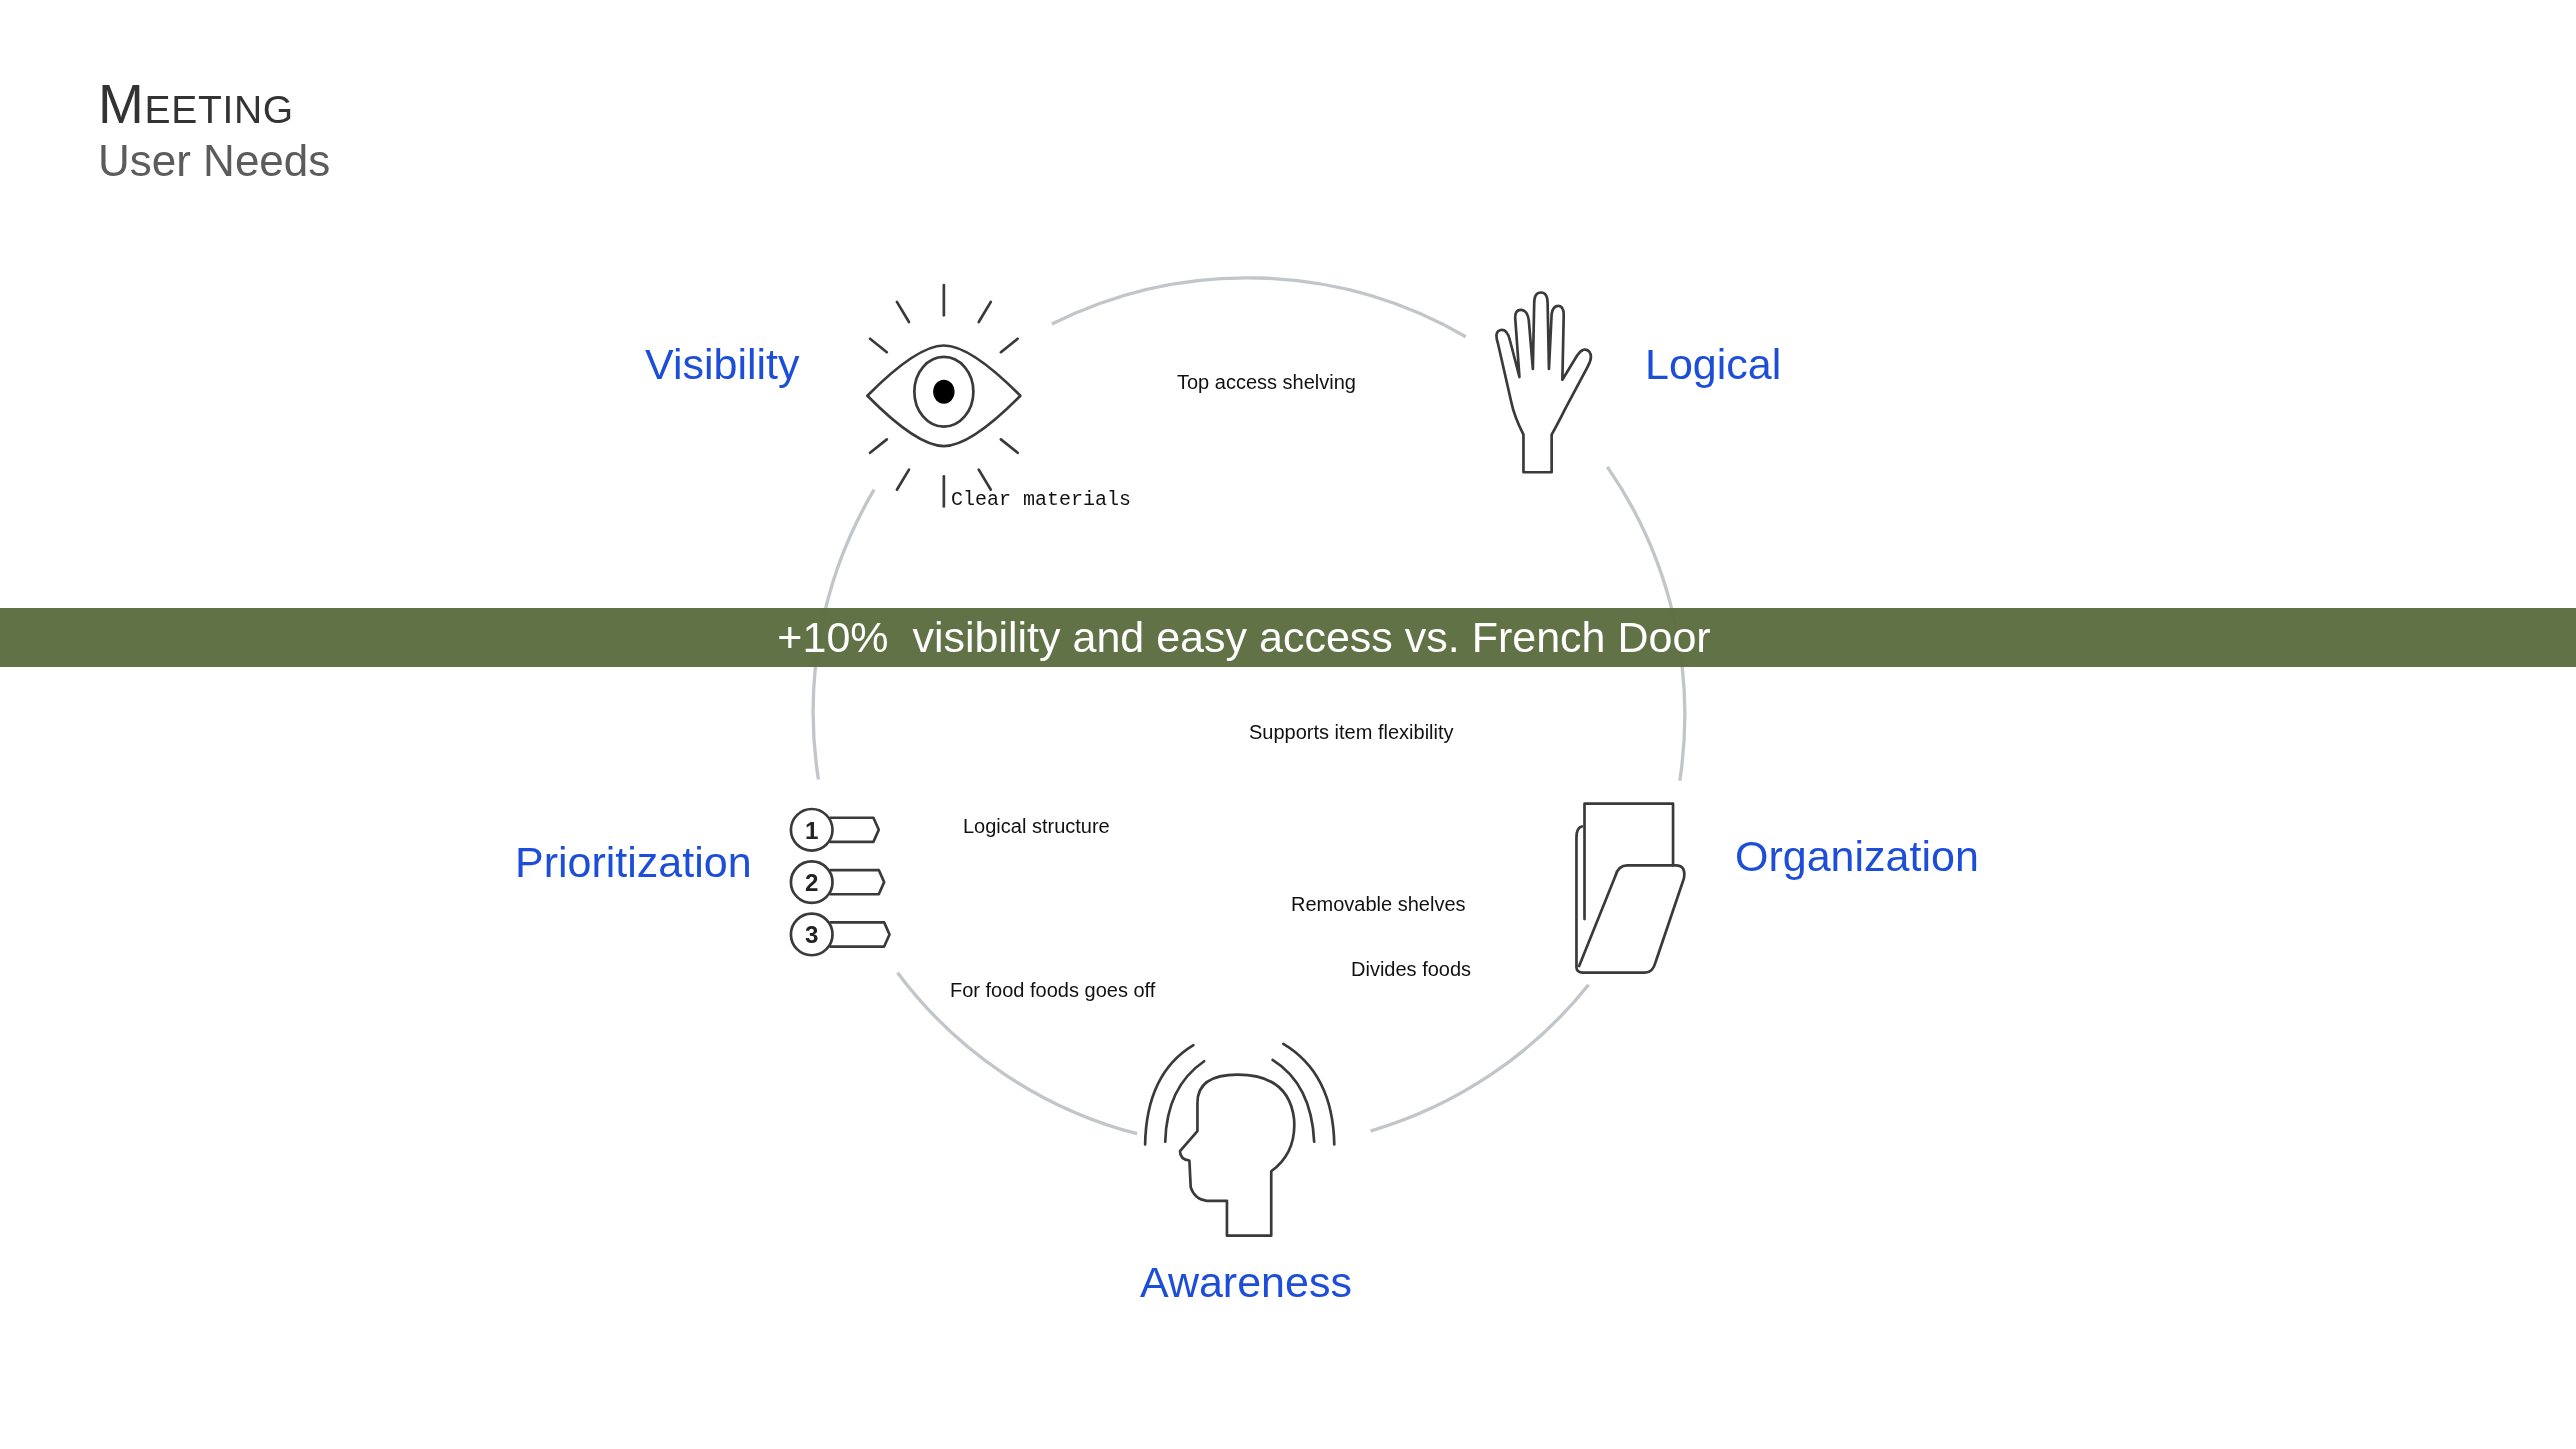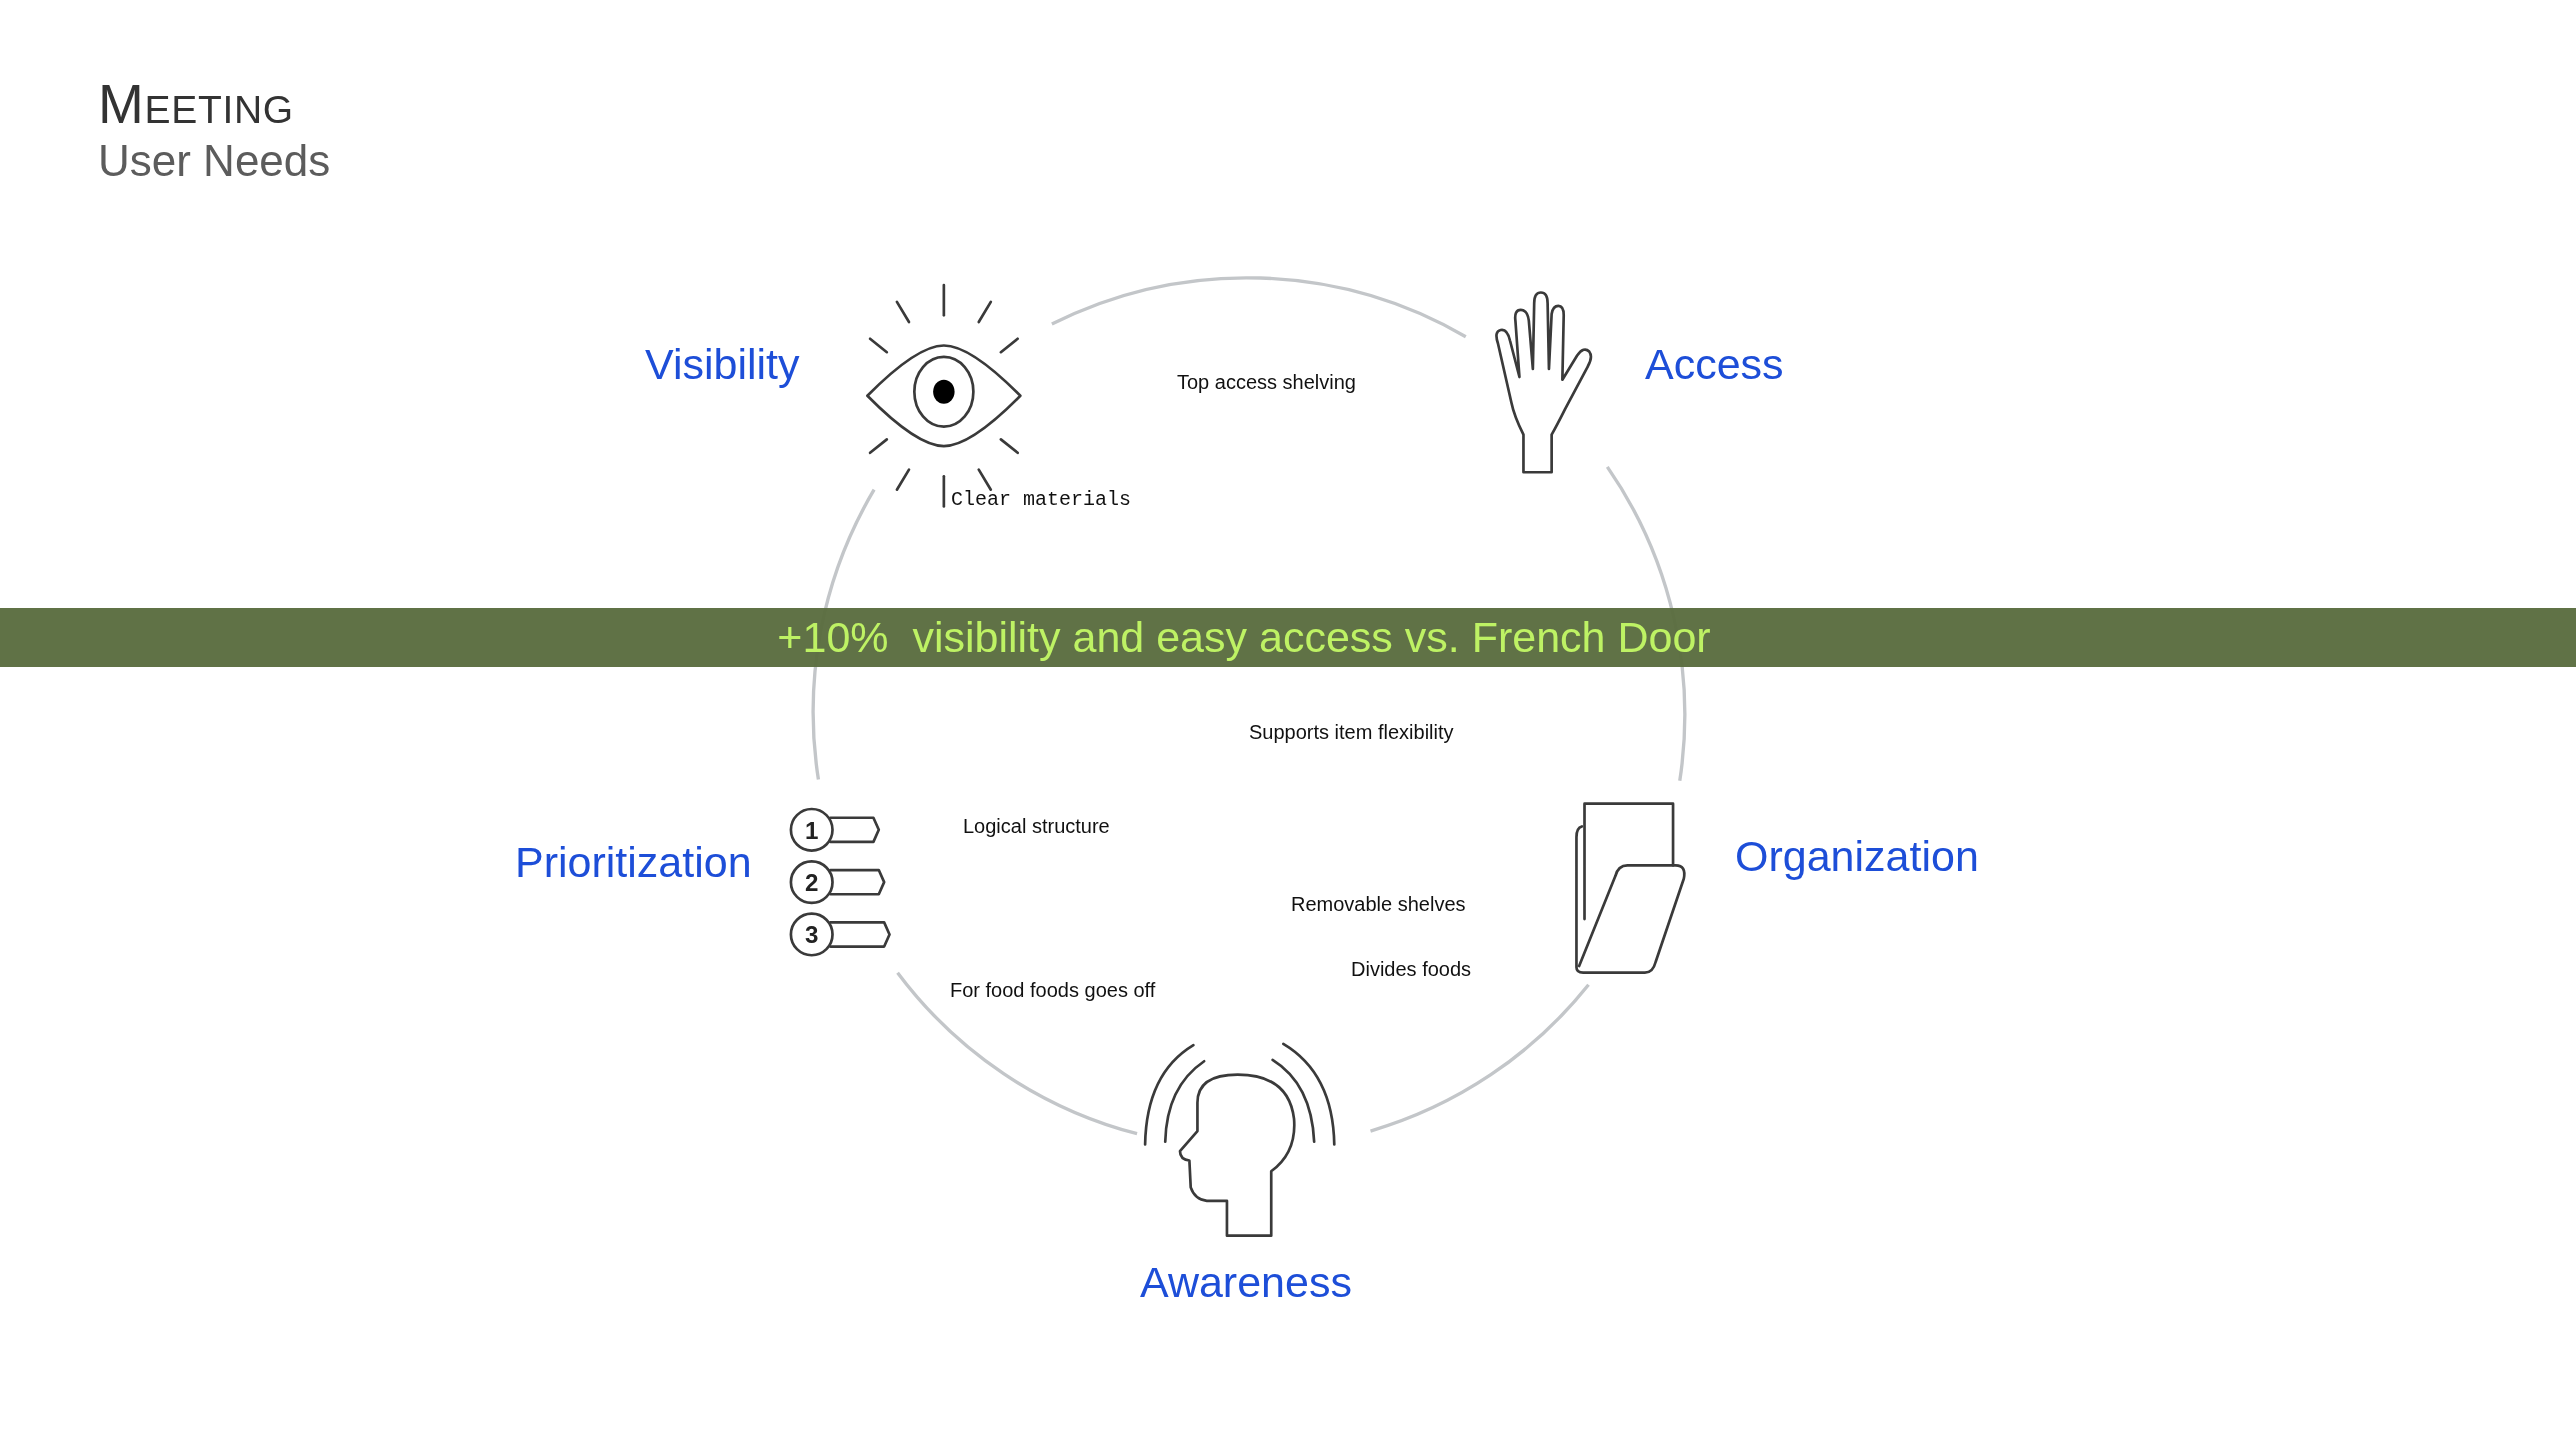--- a/index.html
+++ b/index.html
@@ -8,21 +8,21 @@
   .abs { position:absolute; }
   #diagram { position:absolute; left:0; top:0; width:2576px; height:1449px; }
   .title { left:86px; top:72px; height:67px; display:flex; align-items:baseline; white-space:nowrap;flex-direction:column; }
   .title-main { font-size:55px; color:#333333; letter-spacing:0.7px; font-variant:small-caps; }
   .title-sep { display:inline-block; width:4px; height:54px; background:#333333; margin:0 14.8px 0 12px; position:relative; top:6.7px; }
   .title-sub { font-size:44px; color:#5c5c5c; }
   .need-label { font-size:43px; color:#1d4ed8; white-space:nowrap; line-height:1; }
   .desc { font-size:20px; color:#111111; white-space:nowrap; line-height:1; }
   .band { left:0; top:608px; width:2576px; height:59px; background:rgba(90,108,62,0.96);
           display:flex; align-items:center; justify-content:center; }
-  .band-text { font-size:43px; color:#bef264; white-space:pre; position:relative; left:-44px; }
+  .band-text { font-size:43px; color:#ffffff; white-space:pre; position:relative; left:-44px; }
   svg .icon-stroke { fill:none; stroke:#3a3a3a; stroke-width:4; stroke-linecap:round; stroke-linejoin:round; }
   svg .arc { fill:none; stroke:#c3c6c9; stroke-width:5; }
 </style>
 </head>
 <body>
 
 <div class="abs title">
   <span class="title-main">Meeting</span>
   <span class="title-sep"></span>
   <span class="title-sub">User Needs</span>
@@ -92,21 +92,21 @@
     <path class="icon-stroke" d="M94,-38 Q90,-124 32,-160"></path>
     <path class="icon-stroke" d="M124,-34 Q122,-140 48,-184"></path>
   </g>
 </svg>
 
 <div class="abs band">
   <span class="band-text">+10%  visibility and easy access vs. French Door</span>
 </div>
 
 <div class="abs need-label" style="left:645px; top:343px;">Visibility</div>
-<div class="abs need-label" style="left:1645px; top:343px;">Access</div>
+<div class="abs need-label" style="left:1645px; top:343px;">Logical</div>
 <div class="abs need-label" style="left:1735px; top:835px;">Organization</div>
 <div class="abs need-label" style="left:1140px; top:1261px;">Awareness</div>
 <div class="abs need-label" style="left:515px; top:841px;">Prioritization</div>
 
 <div class="abs desc" style="left:1177px; top:372px;">Top access shelving</div>
 <div class="abs desc" style="left:951px; top:490px;font-family:Liberation Mono, monospace;">Clear materials</div>
 <div class="abs desc" style="left:1249px; top:722px;">Supports item flexibility</div>
 <div class="abs desc" style="left:963px; top:816px;text-align:center;">Logical structure</div>
 <div class="abs desc" style="left:1291px; top:854px;margin-top:40px;">Removable shelves</div>
 <div class="abs desc" style="left:1351px; top:959px;">Divides foods</div>

